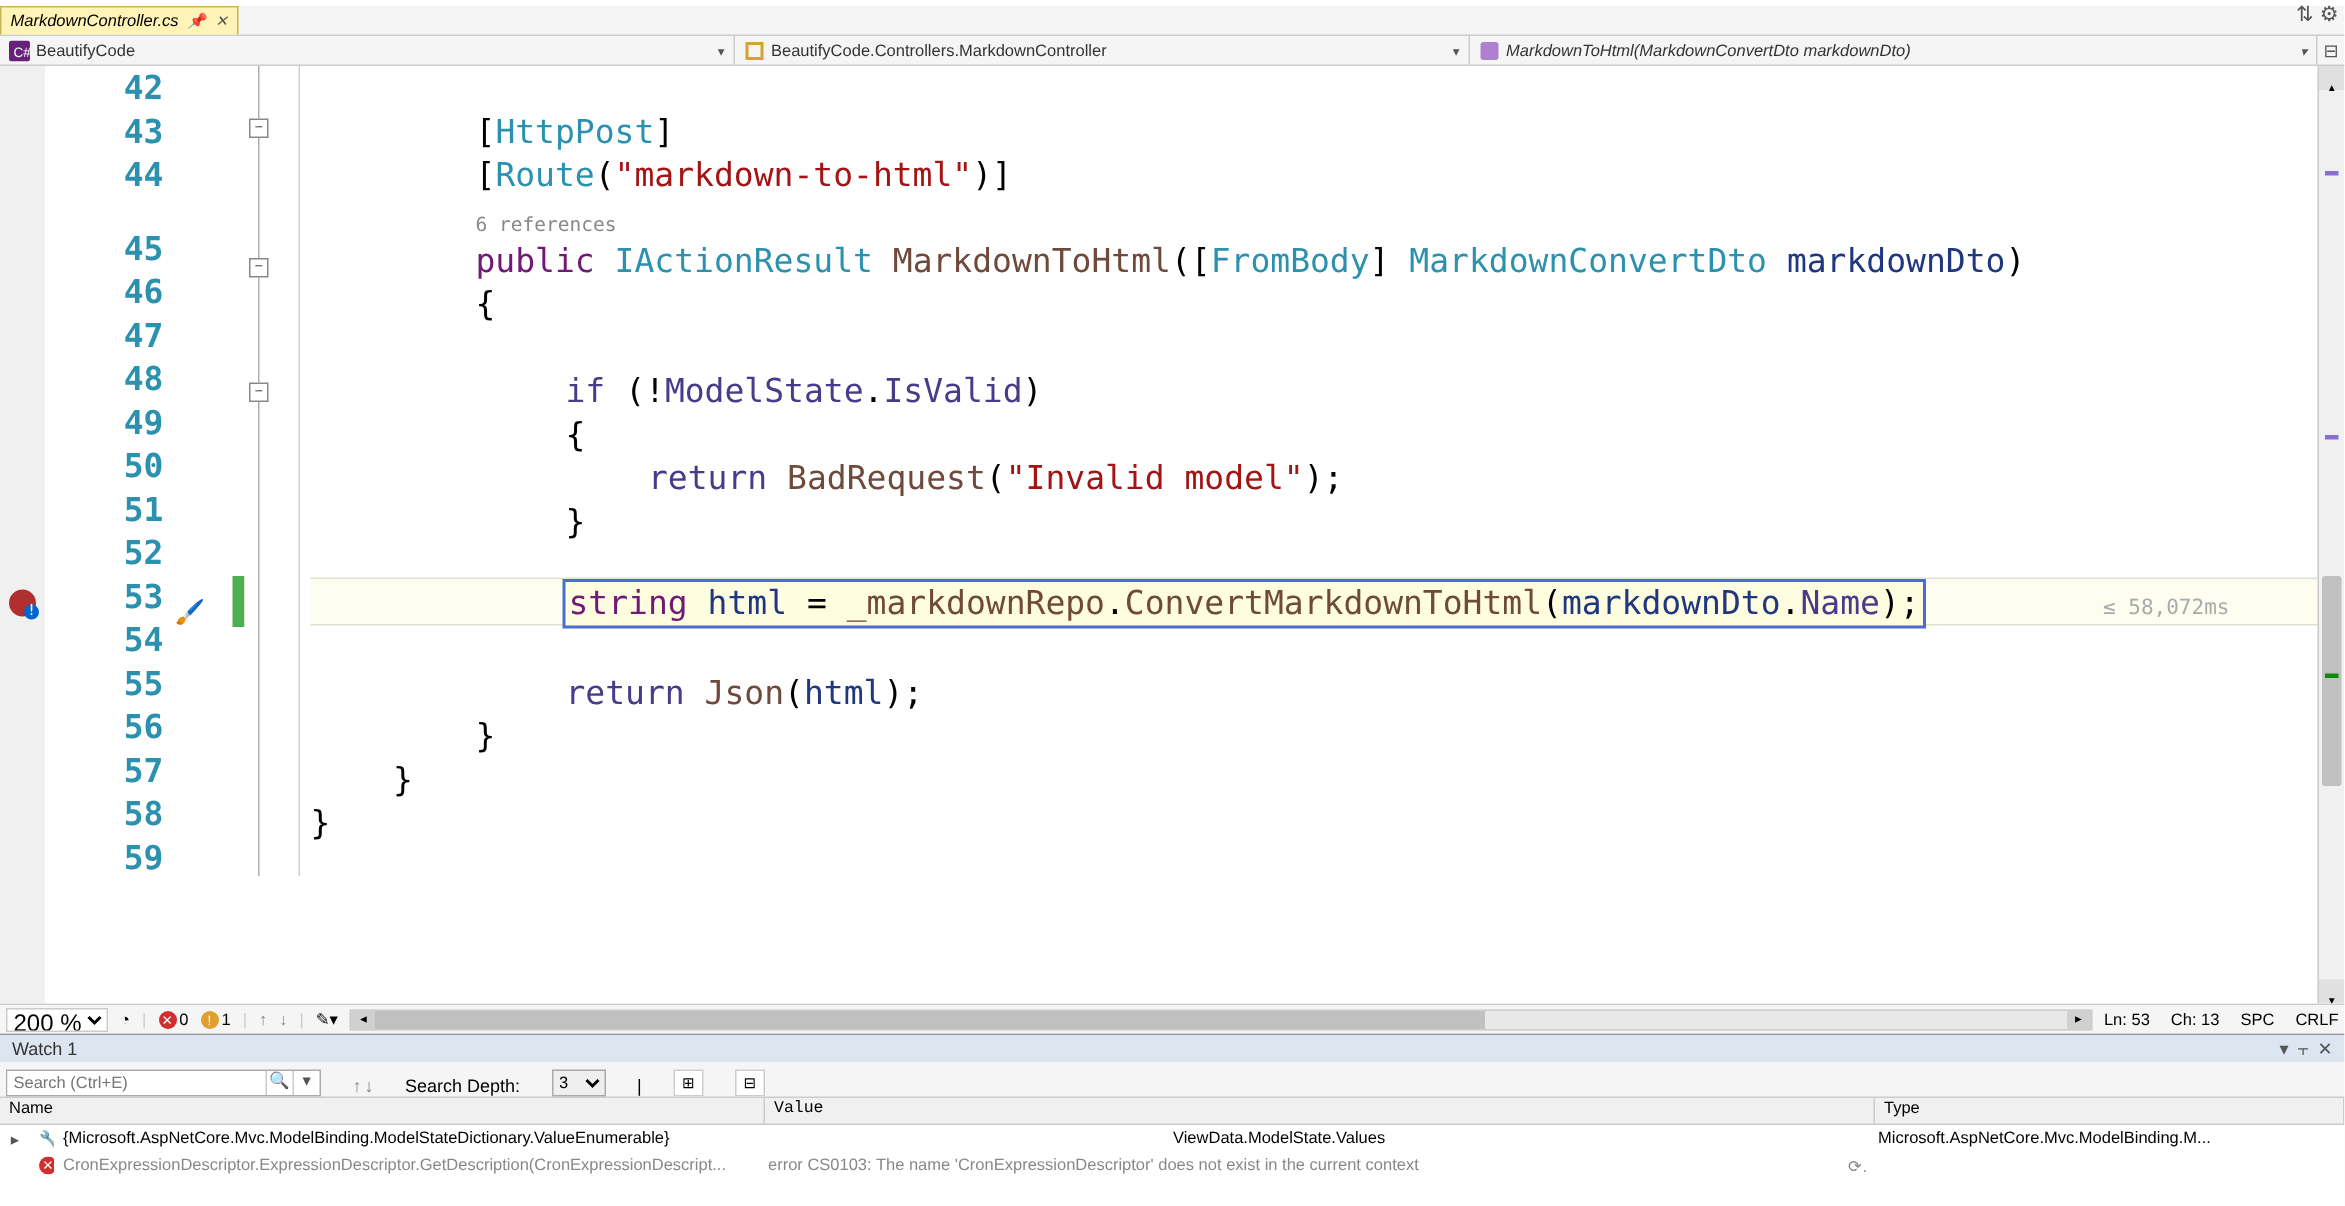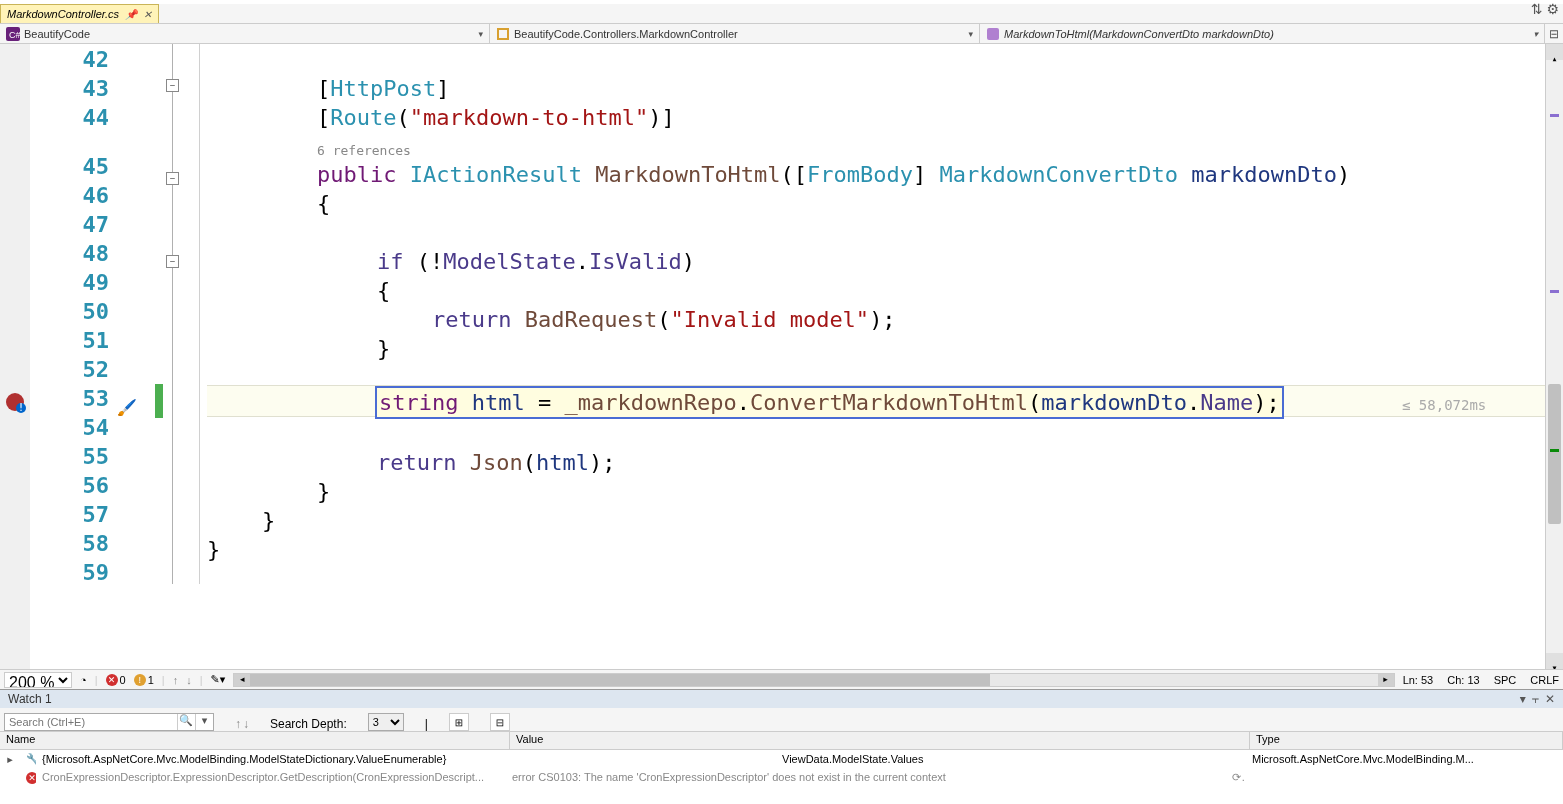--- a/index.html
+++ b/index.html
@@ -174,21 +174,21 @@
 .depth-sel { border: 1px solid #aaa; height: 18px; font-size: 11px; width: 36px; }
 .toolbtn { width: 20px; height: 18px; border: 1px solid #ccc; background: #fff;
   cursor: pointer; font-size: 10px; text-align: center; }
 
 .watch-grid {
   flex: 1; background: #fff; overflow: hidden; font-size: 11px;
 }
 .wg-head { display: flex; background: #f0f0f0; border-bottom: 1px solid #ccc;
   height: 18px; }
 .wg-head > div { padding: 1px 6px; border-right: 1px solid #ccc; }
-.wg-name { width: 510px; } .wg-val { width: 740px; } .wg-type { flex: 1; }
+.wg-name { width: 510px; } .wg-val { width: 740px; font-family: Liberation Mono, monospace; } .wg-type { flex: 1; }
 .wg-row { display: flex; height: 18px; align-items: center; }
 .wg-row > div { padding: 0 6px; white-space: nowrap; overflow: hidden;
   text-overflow: ellipsis; }
 .wg-row .exp { width: 20px; text-align: center; color: #555; cursor: pointer; }
 .wg-row .ico { width: 16px; }
 .wg-row.err { color: #888; }
 .greyed { color: #888; }
 
 svg.vs-icon { width: 14px; height: 14px; vertical-align: middle; }
 </style>

